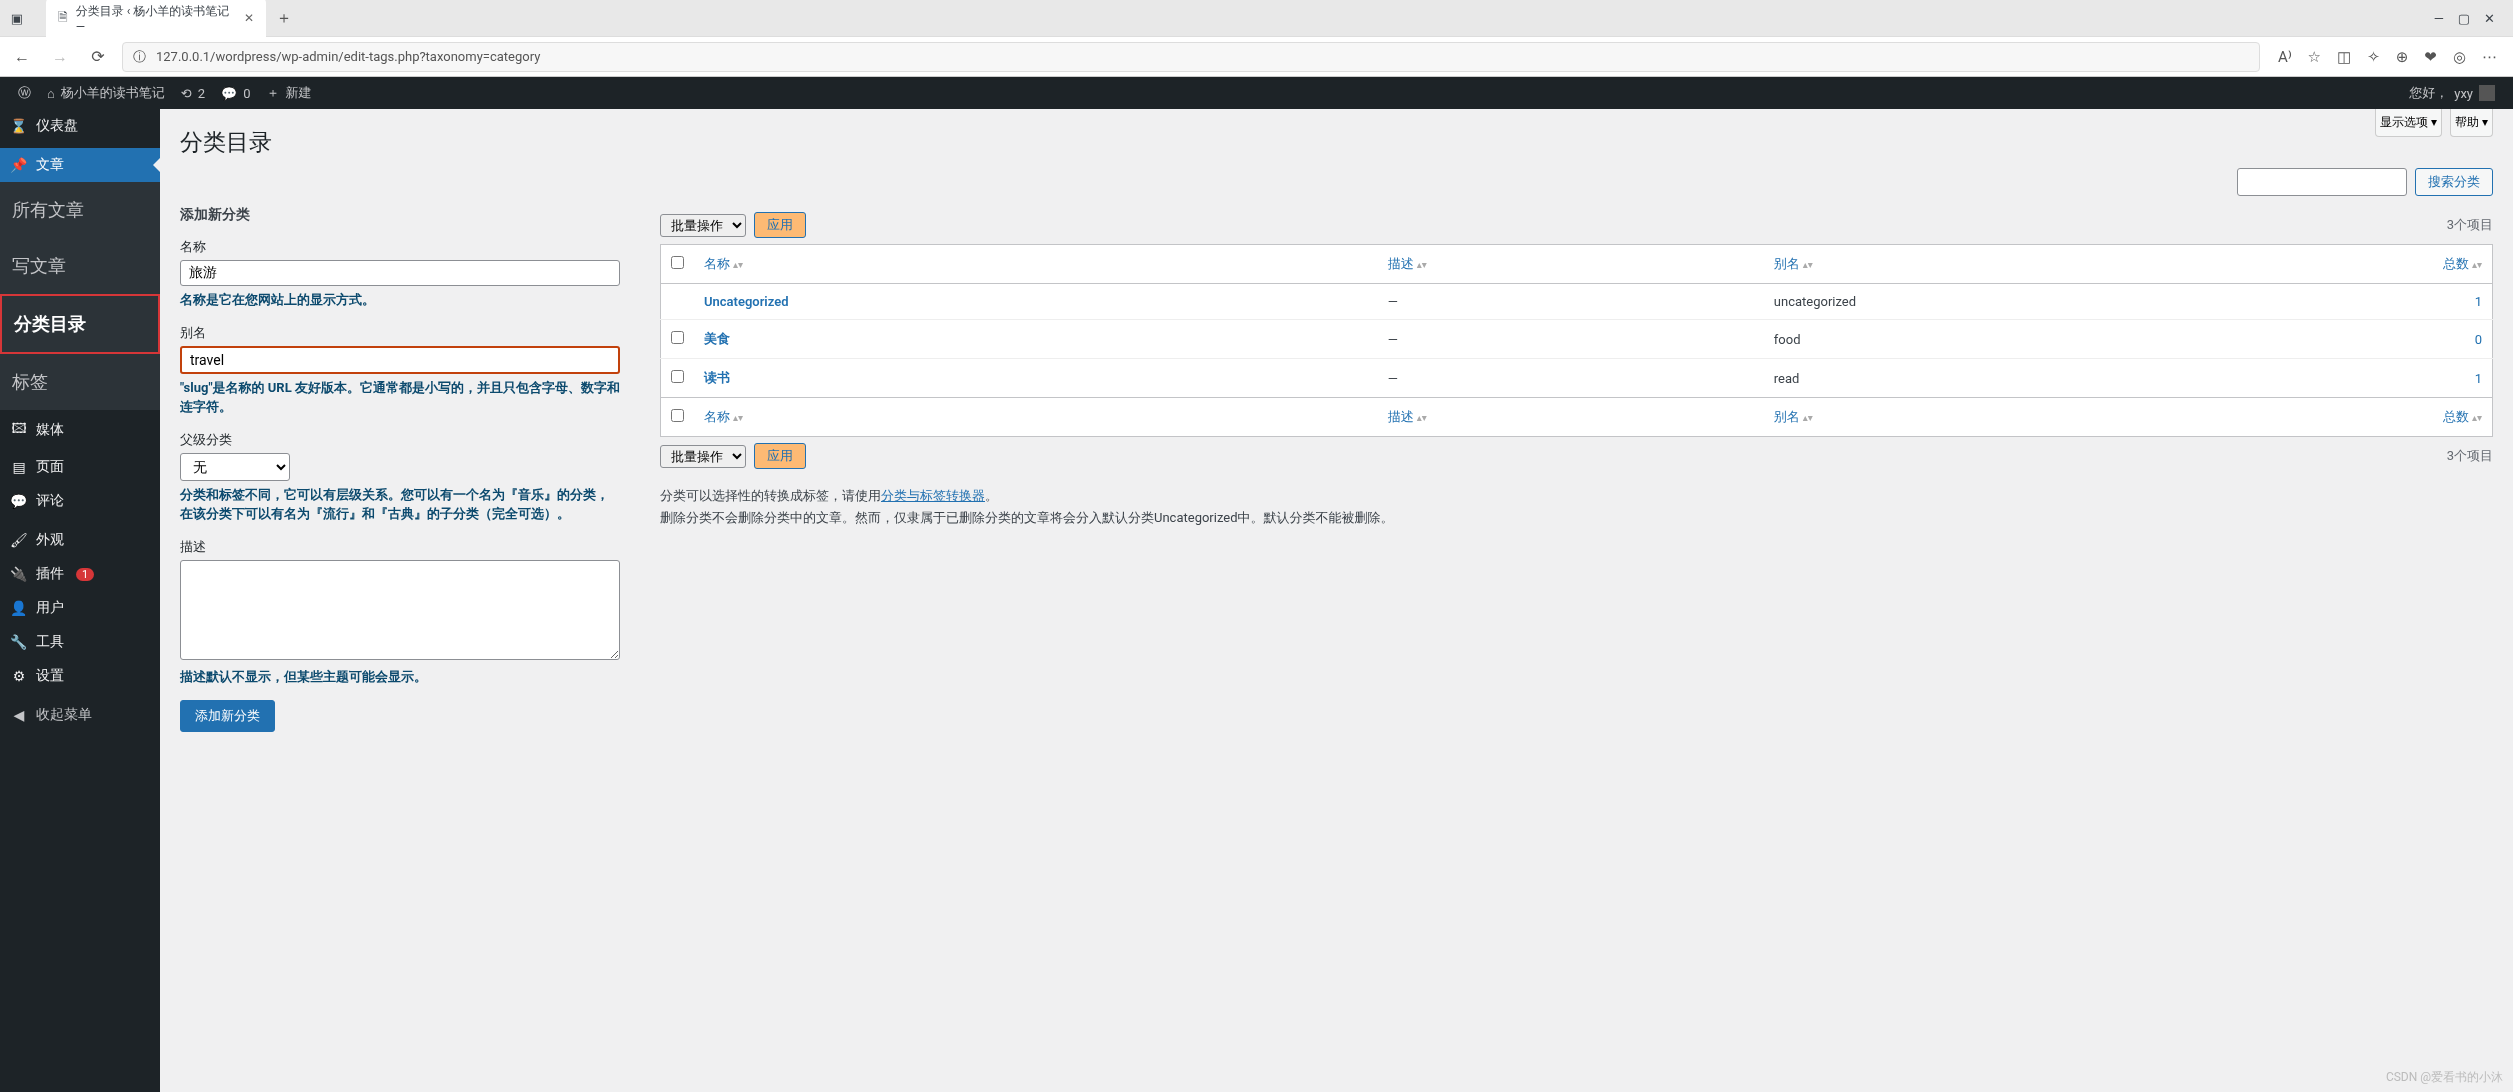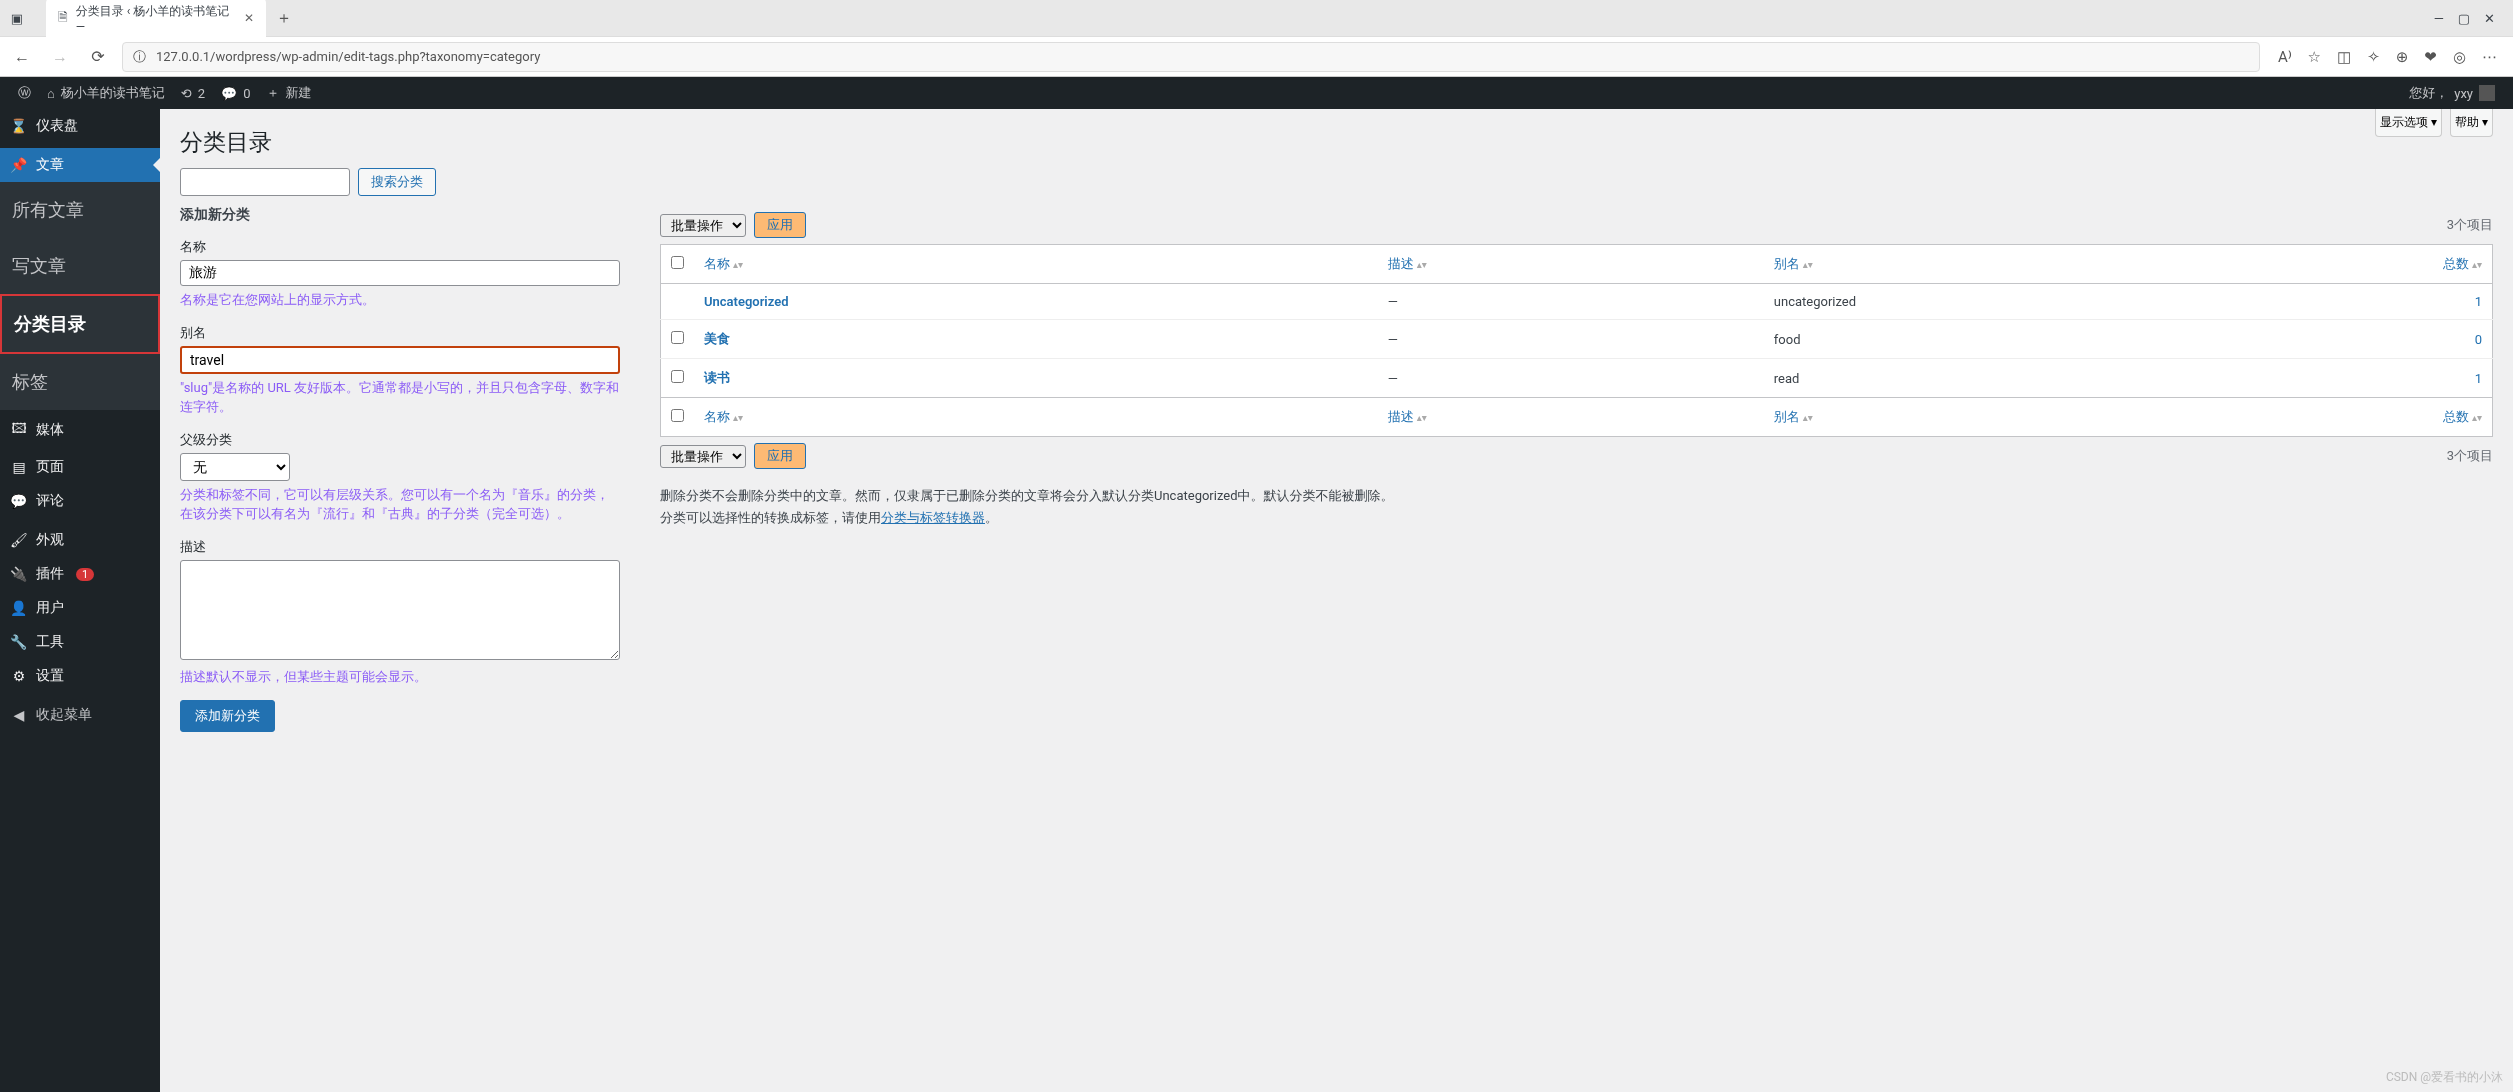--- a/index.html
+++ b/index.html
@@ -48,29 +48,29 @@
 .columns { display: flex; gap: 40px; }
 .col-left { width: 440px; }
 .col-right { flex: 1; }
 
 .form-wrap h2 { font-size: 14px; font-weight: 600; margin-bottom: 14px; }
 .form-field { margin-bottom: 14px; }
 .form-field label { display: block; font-size: 13px; margin-bottom: 4px; color: #1d2327; }
 .form-field input[type=text], .form-field select, .form-field textarea { width: 100%; padding: 4px 8px; border: 1px solid #8c8f94; border-radius: 3px; font-size: 14px; background: #fff; }
 .form-field input.focused { border: 2px solid #c2410c; outline: none; }
 .form-field textarea { height: 100px; resize: vertical; }
-.form-field p.desc { font-size: 13px; color: #8b5cf6; margin-top: 4px; line-height: 1.5; }
+.form-field p.desc { font-size: 13px; color: #0c4a6e; margin-top: 4px; line-height: 1.5; font-weight: bold; }
 .button-primary { background: #2271b1; color: #fff; border: 1px solid #2271b1; padding: 6px 14px; border-radius: 3px; font-size: 13px; cursor: pointer; }
 
 .tablenav { display: flex; align-items: center; margin: 6px 0; }
 .tablenav select { padding: 2px 6px; border: 1px solid #8c8f94; border-radius: 3px; font-size: 13px; }
 .tablenav .button { background: #fdba74; border: 1px solid #2271b1; color: #2271b1; padding: 3px 12px; border-radius: 3px; margin-left: 8px; font-size: 13px; cursor: pointer; }
 .tablenav .count { margin-left: auto; font-size: 13px; color: #646970; }
 
-.search-box { display: flex; gap: 8px; margin-bottom: 10px; }
+.search-box { display: flex; justify-content: flex-end; gap: 8px; margin-bottom: 10px; }
 .search-box input { padding: 3px 8px; border: 1px solid #8c8f94; border-radius: 3px; width: 170px; }
 .search-box button { background: #f6f7f7; border: 1px solid #2271b1; color: #2271b1; padding: 4px 12px; border-radius: 3px; cursor: pointer; font-size: 13px; }
 
 table.wp-list { width: 100%; border-collapse: collapse; background: #fff; border: 1px solid #c3c4c7; }
 table.wp-list th, table.wp-list td { padding: 10px; text-align: left; font-size: 13px; }
 table.wp-list thead th, table.wp-list tfoot th { border-bottom: 1px solid #c3c4c7; font-weight: 400; }
 table.wp-list tfoot th { border-top: 1px solid #c3c4c7; border-bottom: none; }
 table.wp-list th a { color: #2271b1; text-decoration: none; }
 table.wp-list th .sort { color: #aaa; font-size: 10px; margin-left: 3px; }
 table.wp-list td.name a { color: #2271b1; font-weight: 600; text-decoration: none; }
@@ -313,23 +313,23 @@
           </tfoot>
         </table>
 
         <div class="tablenav">
           <select><option>批量操作</option></select>
           <button class="button">应用</button>
           <span class="count">3个项目</span>
         </div>
 
         <div class="notes">
-          <p>删除分类不会删除分类中的文章。然而，仅隶属于已删除分类的文章将会分入默认分类Uncategorized中。默认分类不能被删除。</p>
           <p>
             <span>分类可以选择性的转换成标签，请使用</span><a>分类与标签转换器</a><span>。</span>
           </p>
+          <p>删除分类不会删除分类中的文章。然而，仅隶属于已删除分类的文章将会分入默认分类Uncategorized中。默认分类不能被删除。</p>
         </div>
       </div>
     </div>
   </div>
 </div>
 
 <div class="watermark">CSDN @爱看书的小沐</div>
 
 </body></html>

